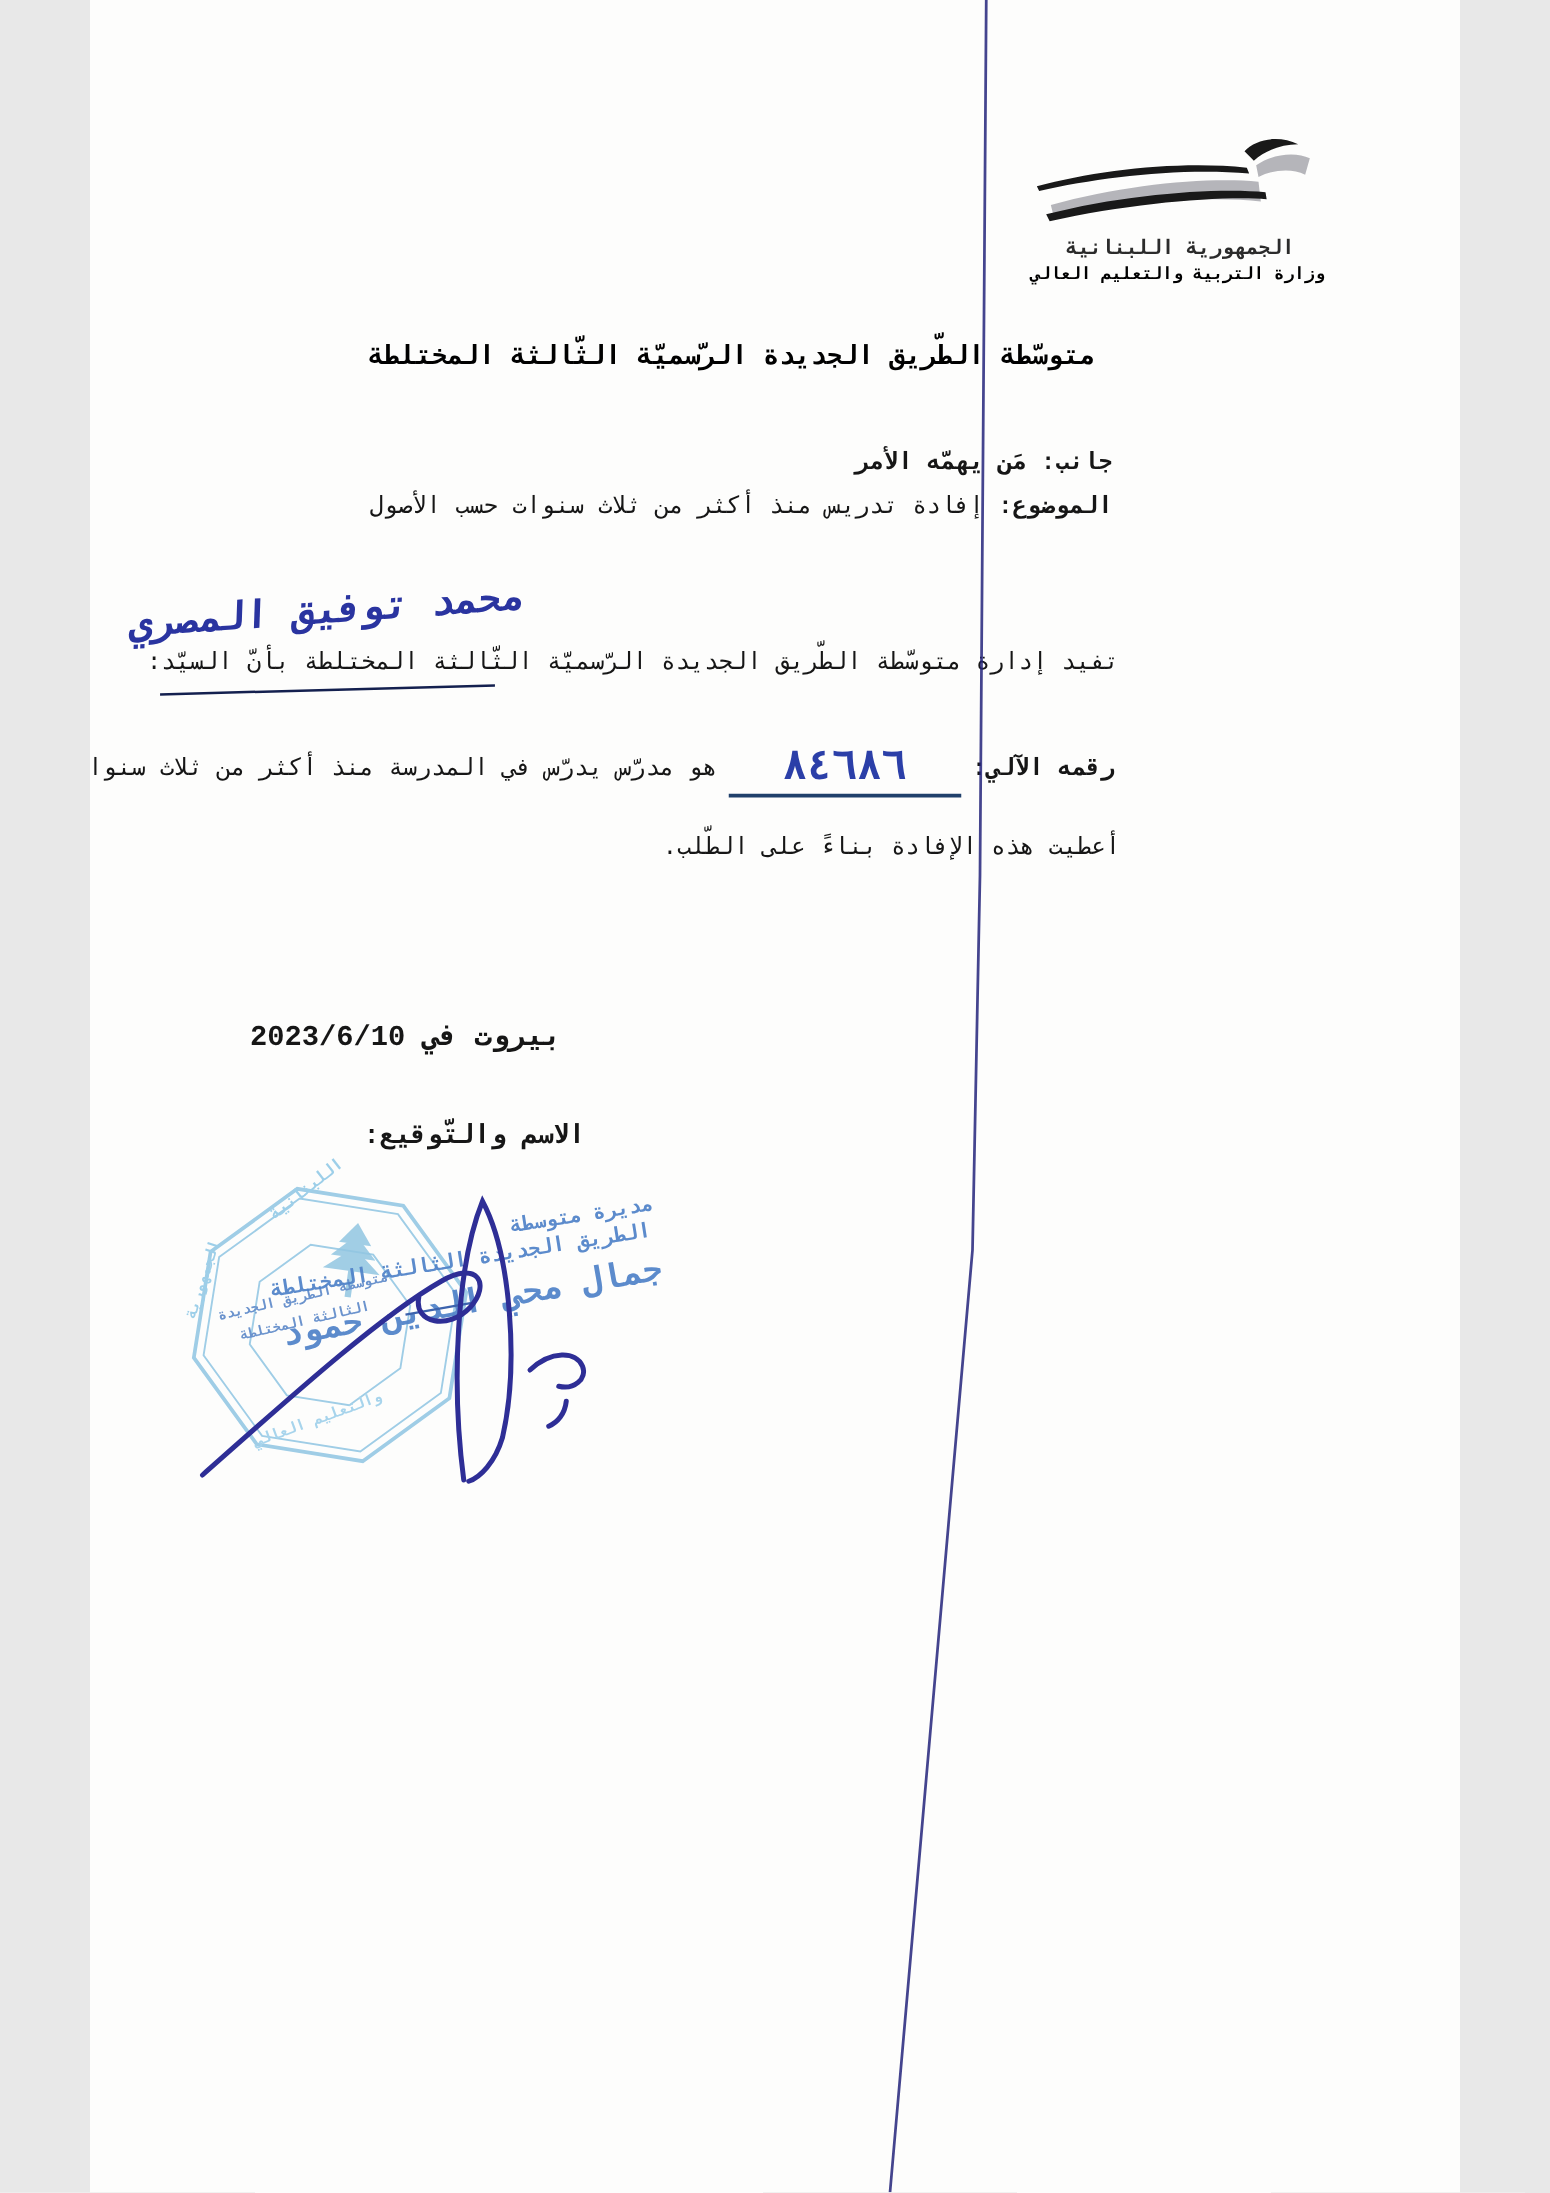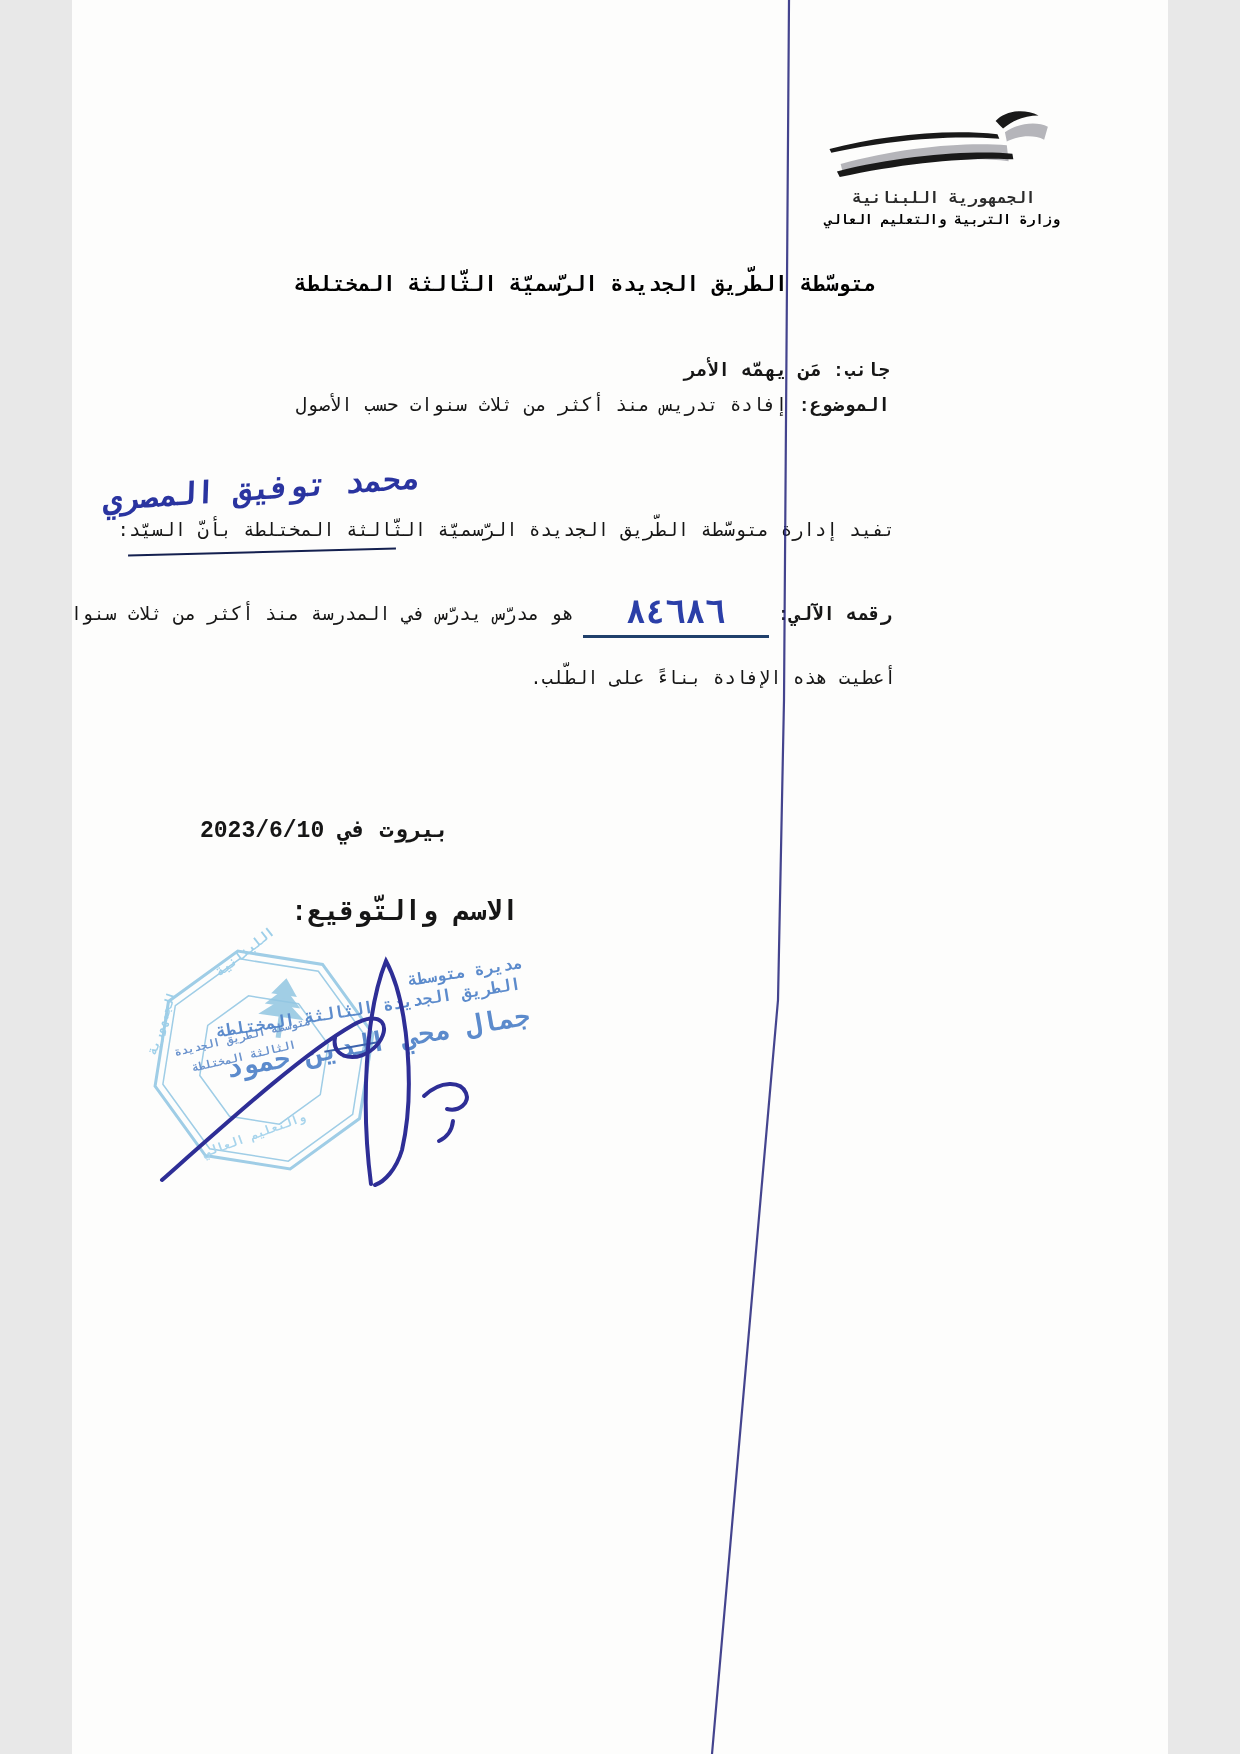--- a/index.html
+++ b/index.html
@@ -27,21 +27,21 @@
   .hand-num{font-size:33px;color:#2b3fa8;letter-spacing:7px;position:relative;top:3px;font-weight:bold;}
   .closing{top:666px;right:272px;font-size:19px;}
   .hand-name{
     left:42px;top:470px;width:306px;text-align:center;direction:rtl;white-space:nowrap;
     font-size:31px;font-weight:bold;color:#2a34a0;
     transform:rotate(-4deg) skewX(-6deg);z-index:3;
   }
   .name-underline{left:56px;top:551px;width:268px;border-top:2.5px solid #14204f;transform:rotate(-1.5deg);z-index:2;}
   
   .date-line{top:816px;left:128px;font-size:23px;direction:rtl;white-space:nowrap;position:absolute;}
-  .sig-label{top:895px;left:219px;font-size:27px;direction:rtl;white-space:nowrap;position:absolute;}
+  .sig-label{top:895px;left:219px;font-size:21px;direction:rtl;white-space:nowrap;position:absolute;}
   
   .ink{position:absolute;direction:rtl;white-space:nowrap;color:#4f82c8;font-weight:bold;z-index:2;opacity:.92;}
   .ink1{left:333px;top:962px;width:120px;font-size:16px;transform:rotate(-9deg);text-align:center;}
   .ink2{left:198px;top:994px;width:252px;font-size:16.5px;transform:rotate(-9deg);text-align:center;}
   .ink3{left:138px;top:1026px;width:336px;font-size:27px;transform:rotate(-10deg);text-align:center;}
   .ink-underline{left:252px;top:1046px;width:54px;border-top:2.5px solid #3c63ad;transform:rotate(-10deg);z-index:2;}
   
   .oct-t{position:absolute;direction:rtl;white-space:nowrap;color:#9dcfe9;font-weight:bold;z-index:1;}
   .oct-top{left:138px;top:944px;font-size:13px;transform:rotate(-38deg);}
   .oct-left{left:58px;top:1016px;font-size:12px;transform:rotate(-72deg);}

